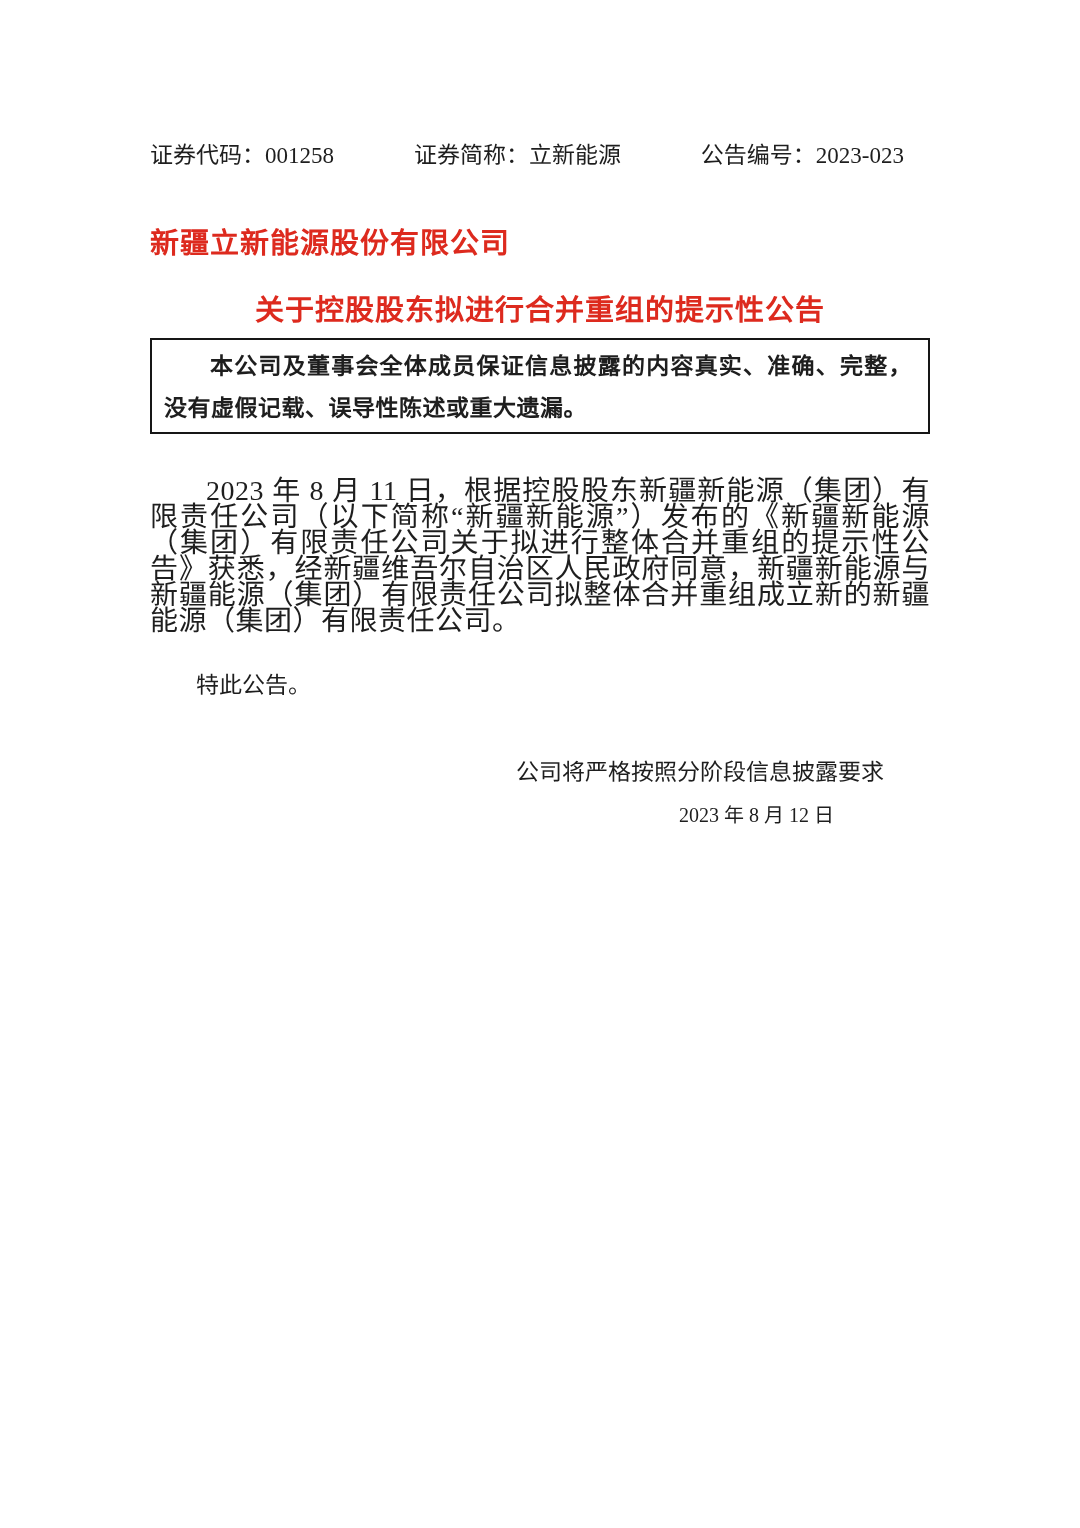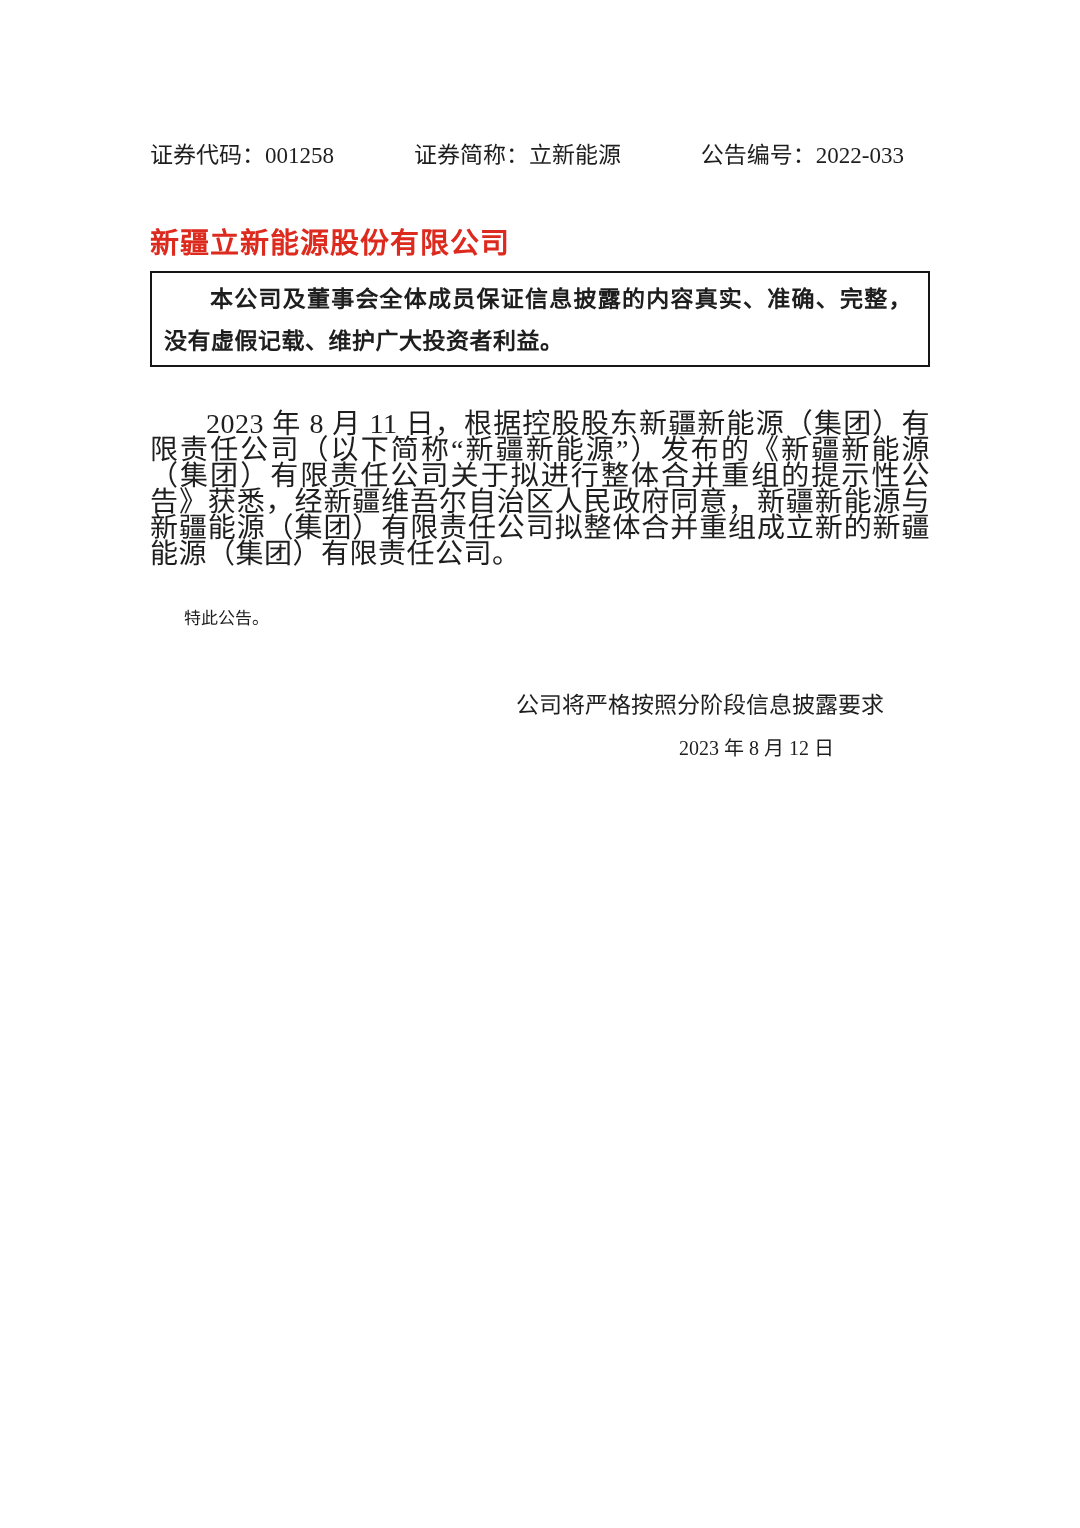--- a/index.html
+++ b/index.html
@@ -74,21 +74,21 @@
     line-height: 26px;
     text-indent: 2em;
     text-align: justify;
     letter-spacing: 0.5px;
   }
   .body-text .para-first {
     margin-top: 44px;
   }
   .closing-line {
     margin-top: 30px;
-    font-size: 17px;
+    font-size: 23px;
     line-height: 43px;
     text-indent: 2em;
   }
   
   .signature-line {
     margin-top: 44px;
     font-size: 23px;
     line-height: 43px;
     text-align: right;
     padding-right: 46px;
@@ -103,27 +103,28 @@
 </style>
 </head>
 <body>
 
 <div class="page" style="--title-red: #dd2a1e;">
   <div class="content">
 
     <div class="doc-header">
       <span>证券代码：001258</span>
       <span>证券简称：立新能源</span>
-      <span>公告编号：2022-033</span>
+      <span>公告编号：2023-023</span>
     </div>
 
     <div class="main-title">新疆立新能源股份有限公司</div>
+    <div class="sub-title">关于控股股东拟进行合并重组的提示性公告</div>
 
     <div class="notice-box">
-      <p>本公司及董事会全体成员保证信息披露的内容真实、准确、完整，没有虚假记载、维护广大投资者利益。</p>
+      <p>本公司及董事会全体成员保证信息披露的内容真实、准确、完整，没有虚假记载、误导性陈述或重大遗漏。</p>
     </div>
 
     <div class="body-text">
       <p class="para-first">2023 年 8 月 11 日，根据控股股东新疆新能源（集团）有限责任公司（以下简称“新疆新能源”）发布的《新疆新能源（集团）有限责任公司关于拟进行整体合并重组的提示性公告》获悉，经新疆维吾尔自治区人民政府同意，新疆新能源与新疆能源（集团）有限责任公司拟整体合并重组成立新的新疆能源（集团）有限责任公司。</p>
     </div>
 
     <div class="closing-line">特此公告。</div>
 
     <div class="signature-line">公司将严格按照分阶段信息披露要求</div>
     <div class="date-line">2023 年 8 月 12 日</div>

